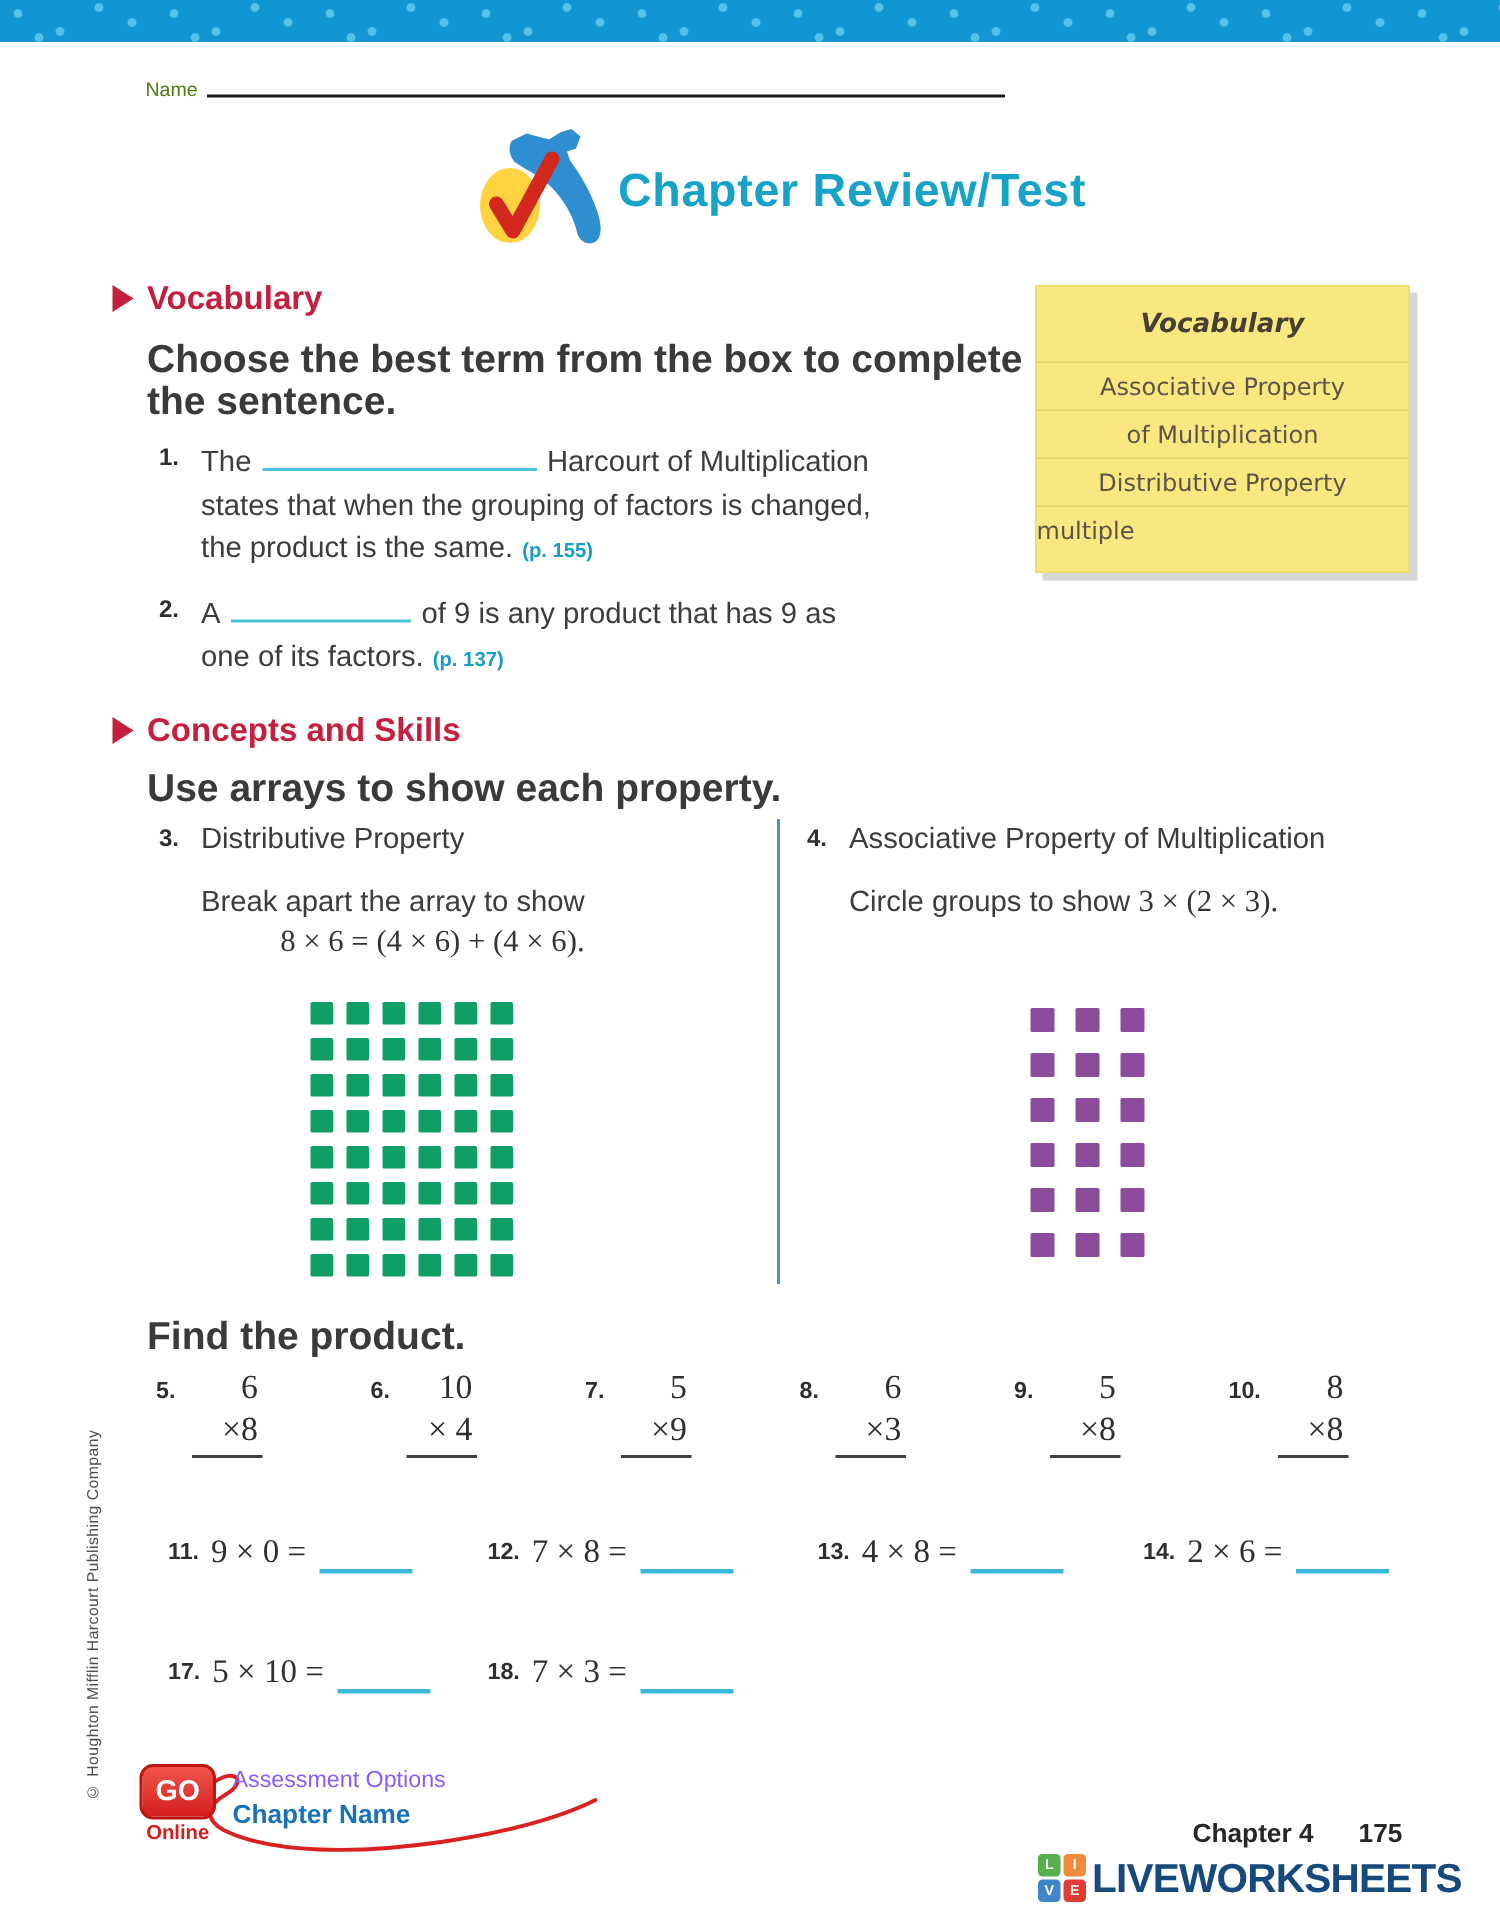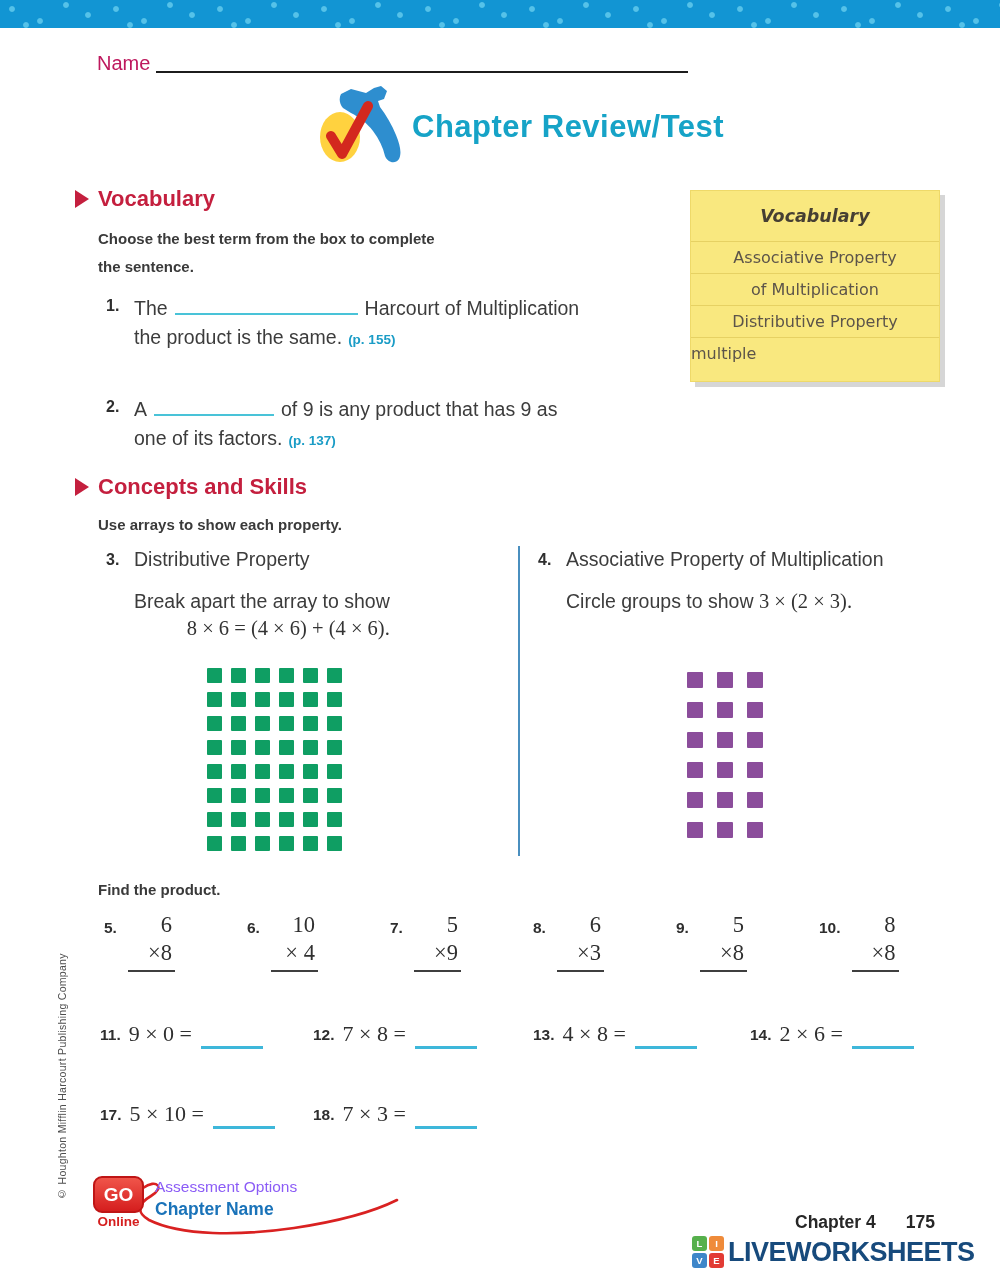--- a/index.html
+++ b/index.html
@@ -11,35 +11,35 @@
     background-image:
       radial-gradient(circle at 12px 9px,#55c2e9 2.4px,transparent 3.4px),
       radial-gradient(circle at 40px 21px,#55c2e9 2.4px,transparent 3.4px),
       radial-gradient(circle at 66px 5px,#55c2e9 2.4px,transparent 3.4px),
       radial-gradient(circle at 88px 15px,#55c2e9 2.4px,transparent 3.4px),
       radial-gradient(circle at 26px 25px,#55c2e9 2.4px,transparent 3.4px);
     background-size:104px 28px;}
 
   
   .name-row{position:absolute;left:97px;top:52px;display:flex;align-items:flex-end;}
-  .name-label{font-size:20px;color:#be185d;}
+  .name-label{font-size:13px;color:#4d7c0f;}
   .name-line{display:inline-block;width:532px;height:1px;border-bottom:2px solid #1c1c1c;margin-left:6px;margin-bottom:2px;}
 
   
   .logo-row{position:absolute;left:320px;top:84px;display:flex;align-items:center;}
   .fl-wrap{position:relative;width:86px;height:80px;}
   .fl-badge{position:absolute;left:0px;top:28px;width:40px;height:50px;background:#ffd23f;border-radius:50%;}
   .page-title{font-size:31px;font-weight:bold;color:#16a3c7;letter-spacing:.5px;margin-left:6px;margin-top:6px;}
 
   
   .section-header{position:absolute;display:flex;align-items:center;}
   .tri{width:0;height:0;border-left:14px solid #c41f3e;border-top:9px solid transparent;border-bottom:9px solid transparent;margin-right:9px;}
   .section-title{font-size:22px;font-weight:bold;color:#c41f3e;}
 
-  .bold-instr{position:absolute;font-size:15px;font-weight:bold;color:#3a3a3a;line-height:28px;}
+  .bold-instr{position:absolute;font-size:26px;font-weight:bold;color:#3a3a3a;line-height:28px;}
 
   .question{position:absolute;display:flex;}
   .qnum{font-weight:bold;font-size:16px;color:#2e2e2e;width:28px;flex:none;padding-top:3px;}
   .qbody{font-size:19.5px;color:#3c3c3c;line-height:28.5px;}
   .blank{display:inline-block;border-bottom:2px solid #49c3d8;height:17px;margin:0 7px;vertical-align:baseline;}
   .blank.q1{width:183px;}
   .blank.q2{width:120px;}
   .pref{font-size:13.5px;font-weight:bold;color:#1a9cc6;margin-left:6px;}
 
   
@@ -61,21 +61,21 @@
 
   
   .vert-row{position:absolute;left:104px;top:912px;display:flex;}
   .vp{display:flex;width:143px;}
   .vp:nth-child(6){width:auto;}
   .vp-num{font-weight:bold;font-size:15.5px;color:#2e2e2e;margin-right:11px;padding-top:7px;}
   .vp-stack{width:47px;font-family:"Liberation Serif","DejaVu Serif",serif;font-size:22.5px;color:#2f2f2f;}
   .vp-top{text-align:right;padding-right:3px;}
   .vp-bot{text-align:right;white-space:pre;border-bottom:2px solid #3f3f3f;padding-bottom:4px;padding-right:3px;margin-top:2px;}
 
-  .hrow{position:absolute;left:100px;width:860px;display:grid;grid-template-columns:213px 220px 217px 1fr;}
+  .hrow{position:absolute;left:112px;width:860px;display:grid;grid-template-columns:213px 220px 217px 1fr;}
   .hrow.r1{top:1022px;} .hrow.r2{top:1102px;}
   .hp{display:flex;align-items:flex-end;}
   .hp-num{font-weight:bold;font-size:15.5px;color:#2e2e2e;margin-right:8px;line-height:22px;}
   .hp-expr{font-family:"Liberation Serif","DejaVu Serif",serif;font-size:22px;color:#2f2f2f;line-height:24px;}
   .hp-blank{display:inline-block;width:62px;border-bottom:3px solid #3eb7da;height:4px;margin-left:9px;transform:translateY(3px);}
 
   
   .copyright{position:absolute;left:56px;top:922px;height:278px;writing-mode:vertical-rl;transform:rotate(180deg);
     font-size:10.5px;color:#4e4e4e;letter-spacing:.3px;display:flex;align-items:center;}
 
@@ -130,20 +130,21 @@
 
   <div class="bold-instr" style="left:98px;top:225px;">
     <div>Choose the best term from the box to complete</div>
     <div>the sentence.</div>
   </div>
 
   <div class="question" style="left:106px;top:294px;width:570px;">
     <div class="qnum">1.</div>
     <div class="qbody">
       <div><span>The</span><span class="blank q1"></span><span>Harcourt of Multiplication</span></div>
+      <div>states that when the grouping of factors is changed,</div>
       <div><span>the product is the same.</span><span class="pref">(p. 155)</span></div>
     </div>
   </div>
 
   <div class="question" style="left:106px;top:395px;width:570px;">
     <div class="qnum">2.</div>
     <div class="qbody">
       <div><span>A</span><span class="blank q2"></span><span>of 9 is any product that has 9 as</span></div>
       <div><span>one of its factors.</span><span class="pref">(p. 137)</span></div>
     </div>

